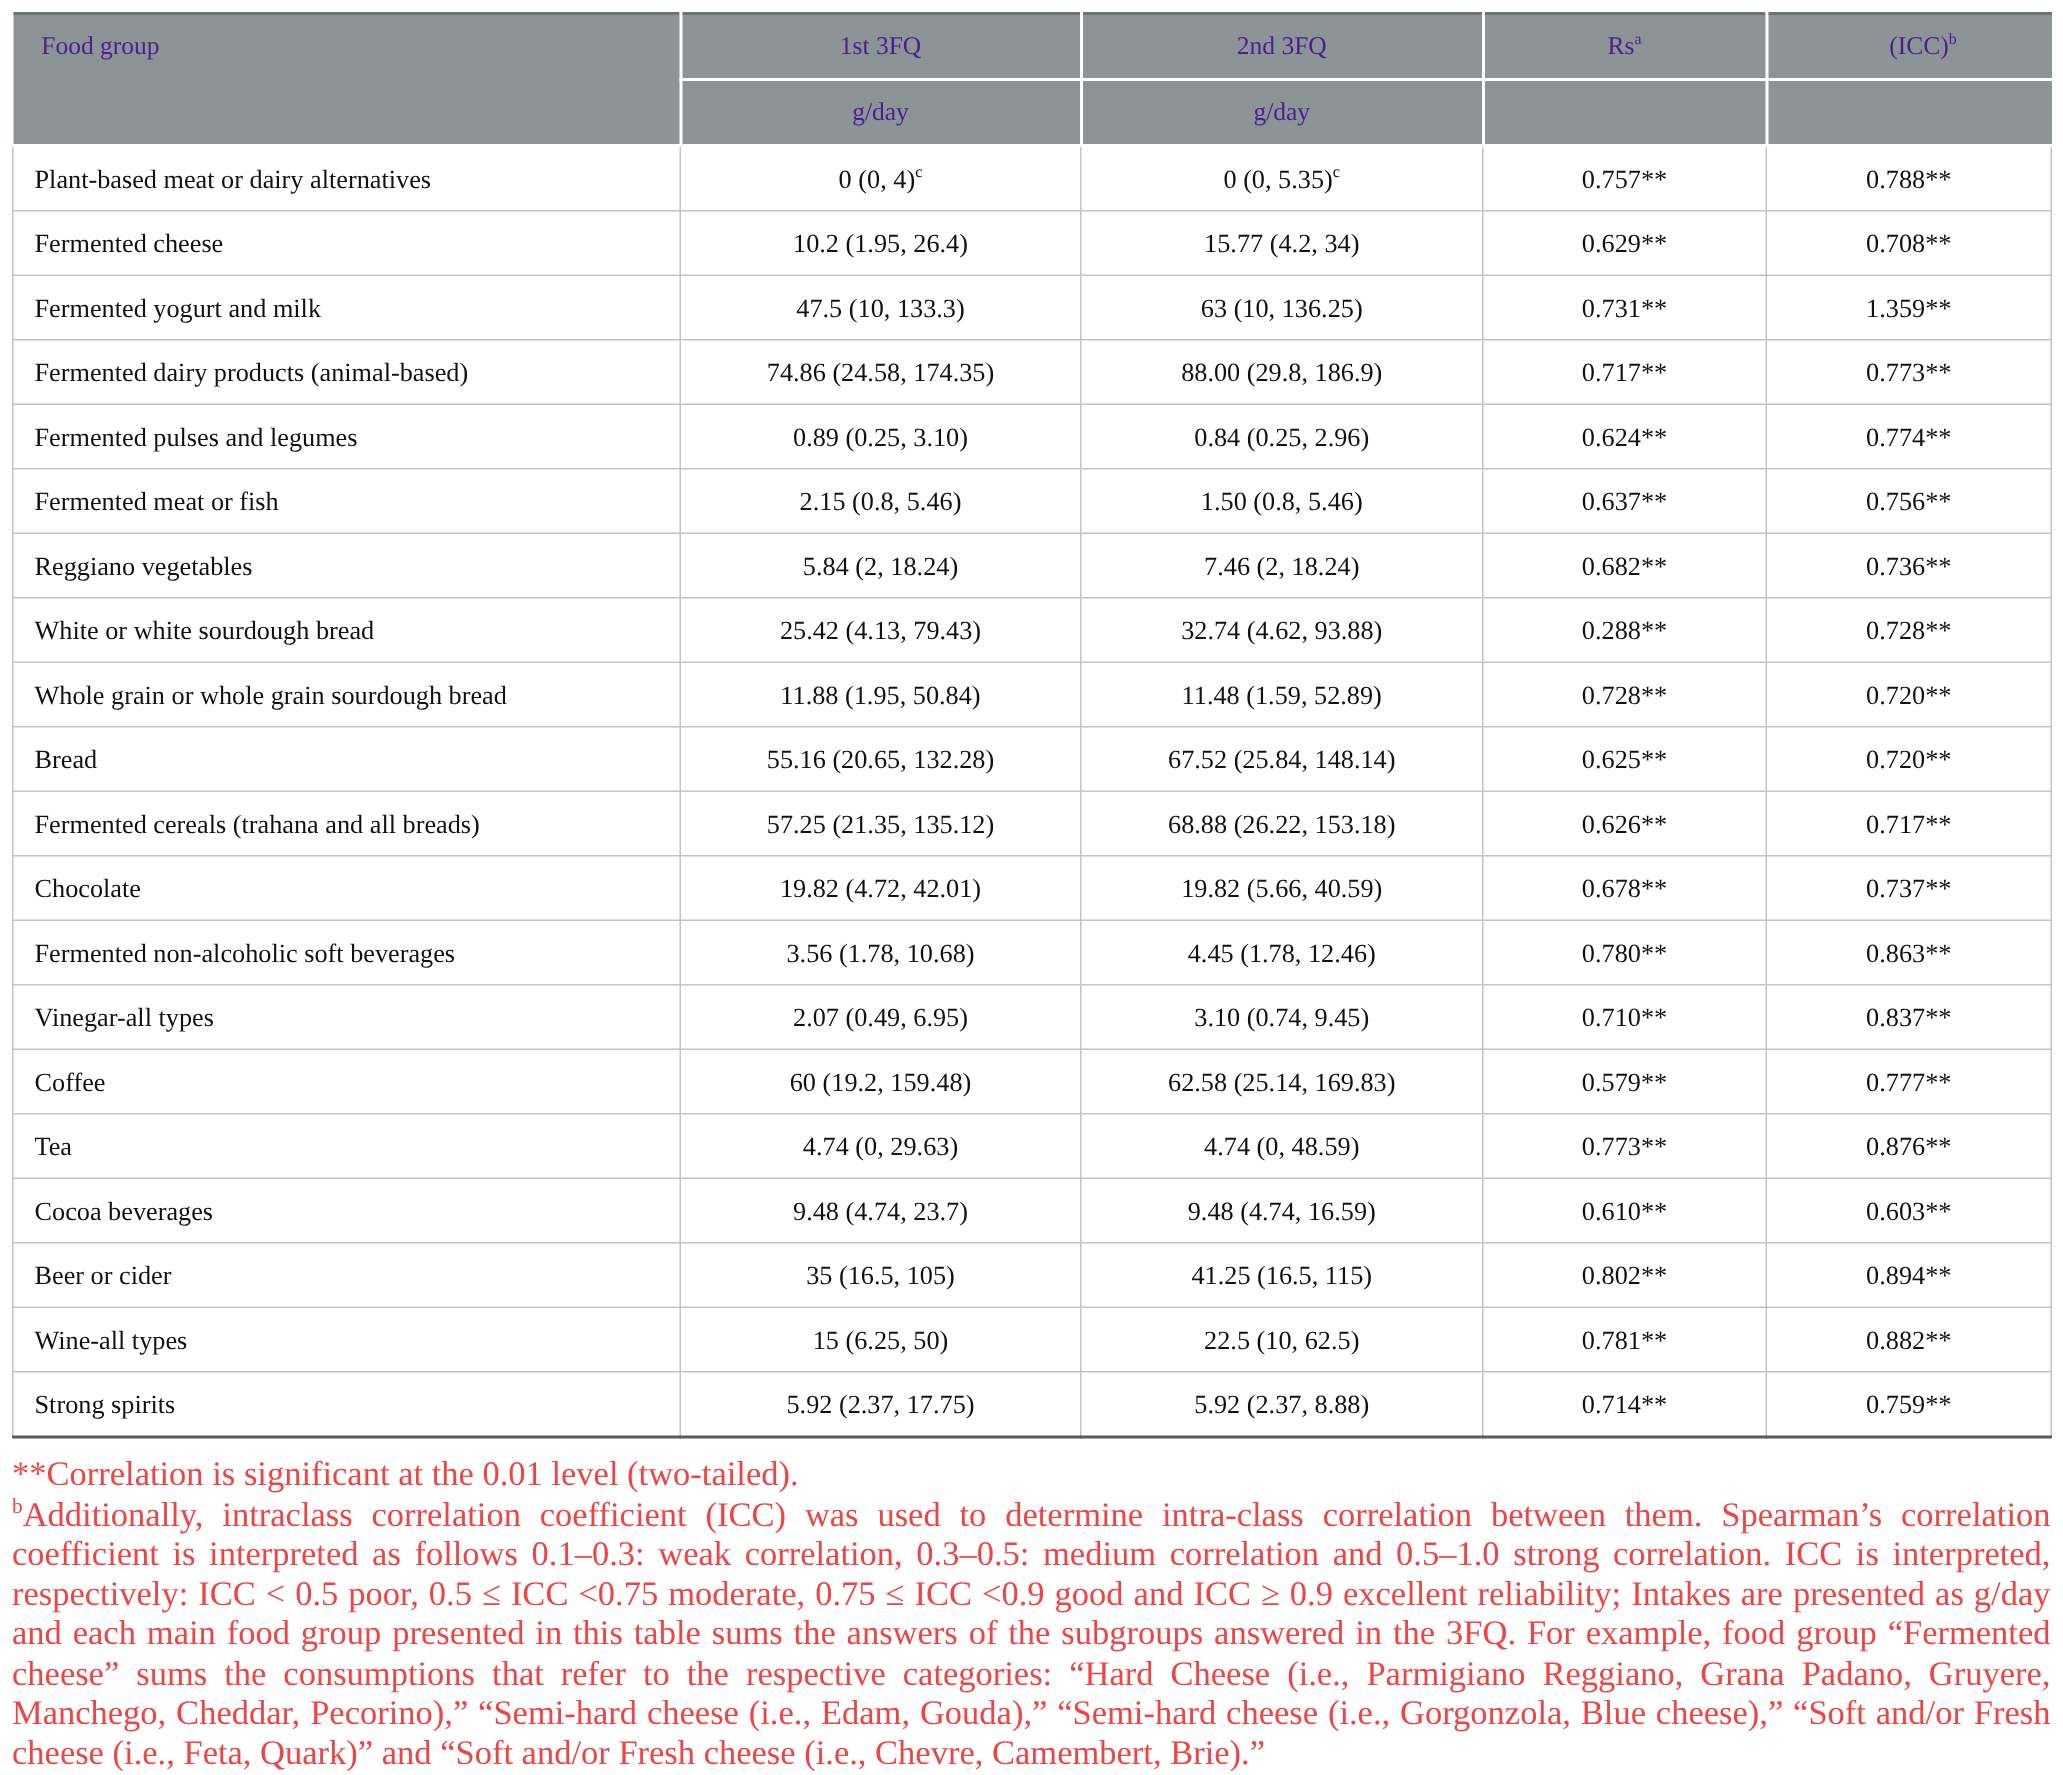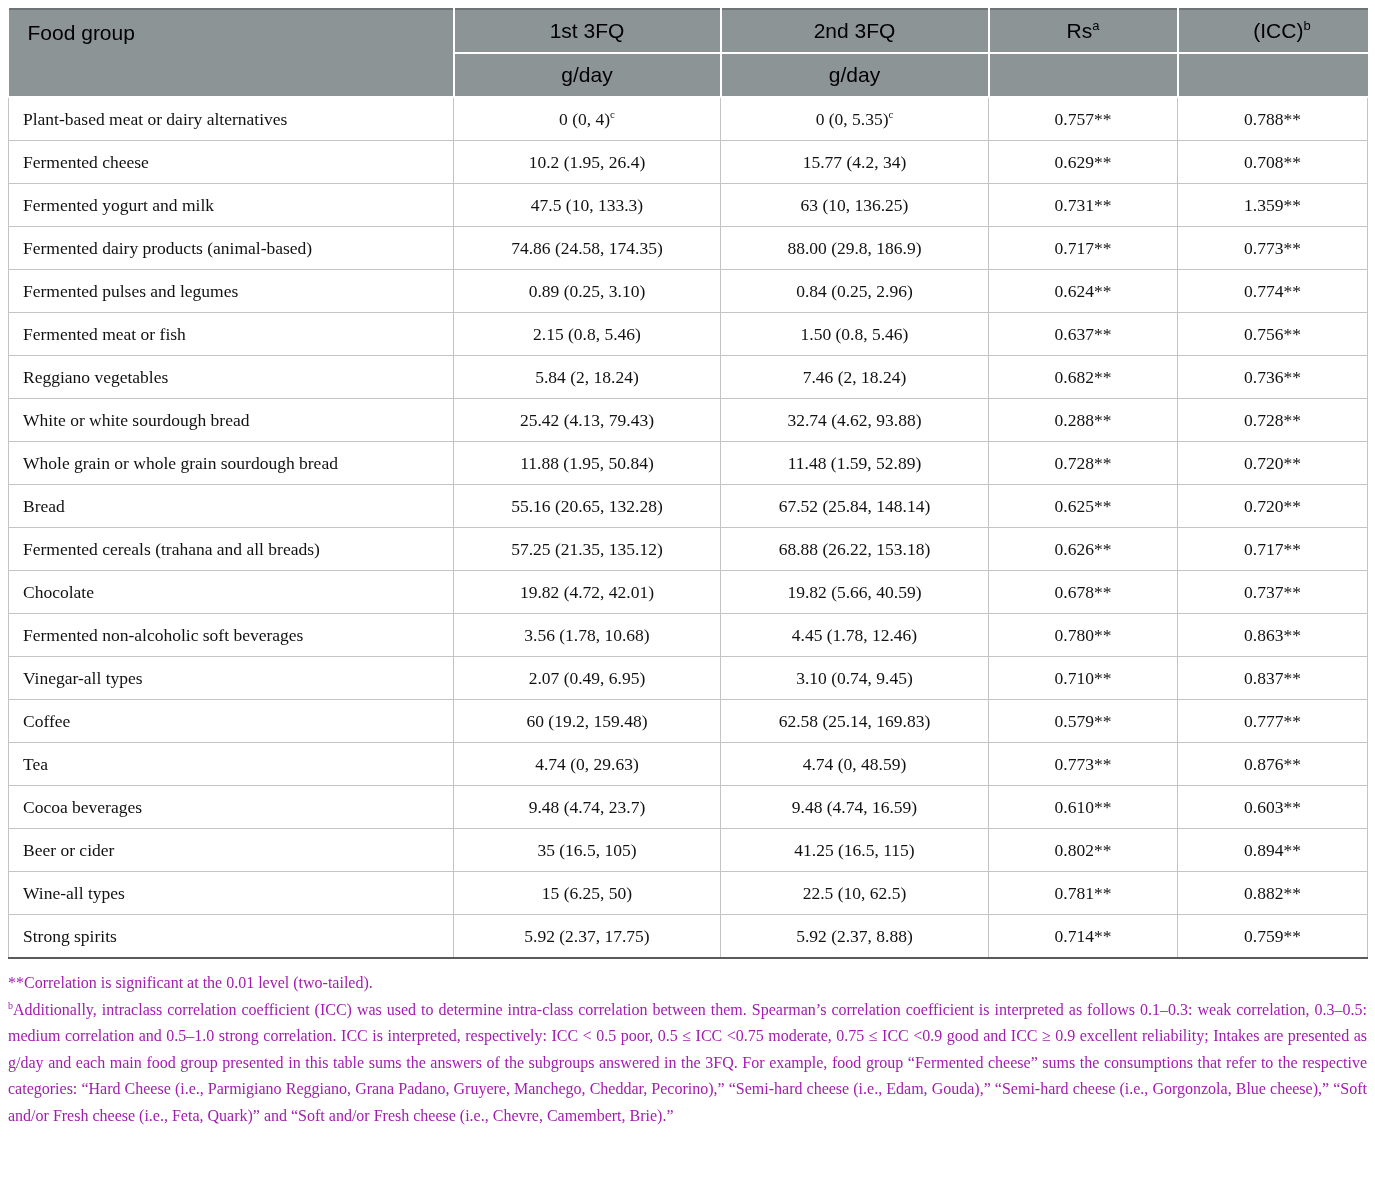--- a/index.html
+++ b/index.html
@@ -22,24 +22,24 @@
     border-bottom: 2px solid #5a5a5a;
   }
   col.c-food { width: 445px; }
   col.c-fq1  { width: 267px; }
   col.c-fq2  { width: 268px; }
   col.c-rs   { width: 189px; }
   col.c-icc  { width: 190px; }
 
   thead th {
     background: #8d9496;
-    color: #000000;
-    font-family: Liberation Sans, sans-serif;
+    color: #4c1d95;
+    font-family: Liberation Serif, serif;
     font-weight: normal;
-    font-size: 21px;
+    font-size: 17px;
     height: 42px;
     text-align: center;
     vertical-align: middle;
     border: 2px solid #ffffff;
     padding: 0;
   }
   thead tr:first-child th { border-top: none; }
   thead th:first-child { border-left: none; }
   thead th:last-child { border-right: none; padding-left: 18px; }
   thead th.h-food {
@@ -74,23 +74,23 @@
     vertical-align: super;
     line-height: 0;
   }
 
   .footnotes {
     width: 1359px;
     padding-top: 11px;
   }
   .footnote {
     font-family: "Liberation Serif", serif;
-    font-size: 16px;
+    font-size: 23px;
     line-height: 26.5px;
-    color: #a21caf;
+    color: #ef4444;
     text-align: justify;
   }
   .footnote sup {
     font-size: 62%;
     vertical-align: super;
     line-height: 0;
   }
 </style>
 </head>
 <body>

